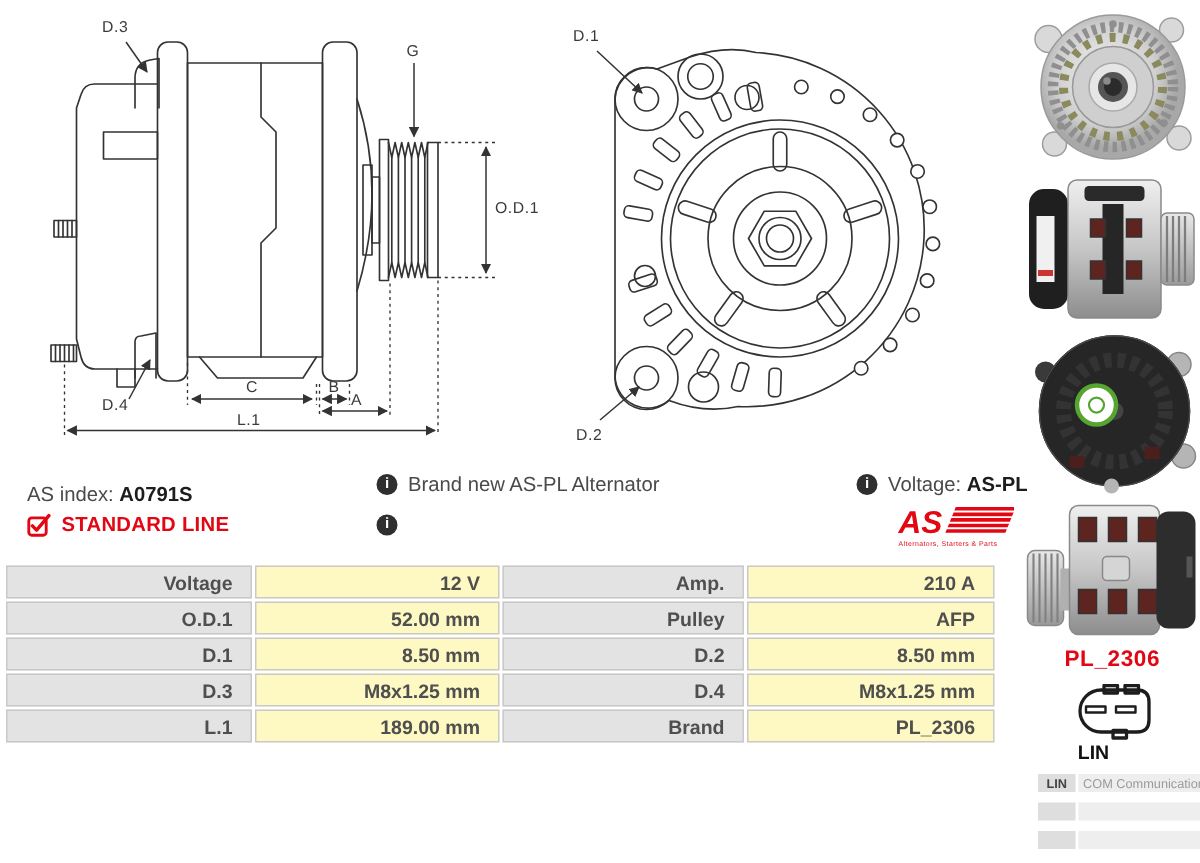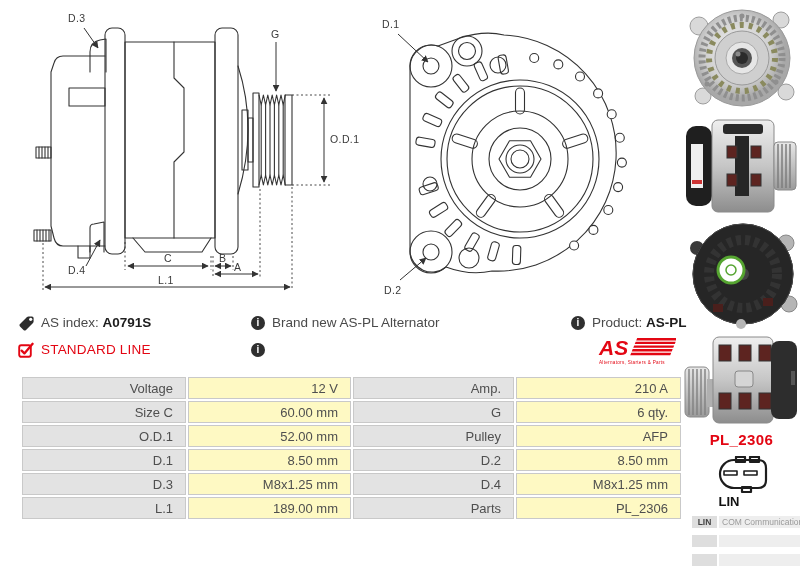--- a/index.html
+++ b/index.html
@@ -5,24 +5,24 @@
   html,body{margin:0;padding:0;}
   body{width:800px;height:575px;background:#fff;font-family:"Liberation Sans",sans-serif;position:relative;overflow:hidden;color:#4a4a4a;}
   .abs{position:absolute;}
   
   #diagram-side{left:6px;top:6px;width:352px;height:298px;}
   #diagram-front{left:362px;top:4px;width:296px;height:300px;}
   .dim-label{position:absolute;font-size:10.5px;color:#3a3a3a;letter-spacing:.4px;white-space:nowrap;}
   
   .info-item{position:absolute;height:18px;line-height:18px;font-size:13.5px;color:#4a4a4a;white-space:nowrap;display:flex;align-items:center;gap:7px;}
   .info-item b{color:#1d1d1d;}
-  .red-line{color:#e30613;font-weight:normal;letter-spacing:.2px;}
+  .red-line{color:#e30613;font-weight:bold;letter-spacing:.2px;}
   .info-dot{display:inline-block;width:14px;height:14px;border-radius:50%;background:#2f2f2f;color:#fff;font-size:10px;font-weight:bold;text-align:center;line-height:14px;flex:0 0 auto;}
   
-  #spec-table{position:absolute;left:20px;top:375px;border-collapse:separate;border-spacing:2px;table-layout:fixed;}
+  #spec-table{position:absolute;left:2px;top:375px;border-collapse:separate;border-spacing:2px;table-layout:fixed;font-weight:bold;}
   #spec-table td{height:22px;font-size:13px;color:#4f4f4f;text-align:right;padding:0 12px 0 4px;border:1px solid #c9c9c9;box-sizing:border-box;overflow:hidden;white-space:nowrap;}
   #spec-table td.lbl{background:#e3e3e3;}
   #spec-table td.val{background:#fef9c3;}
   
   .photo{position:absolute;left:683px;width:117px;}
   #plug-code{left:683px;top:431px;width:117px;text-align:center;font-size:15px;font-weight:bold;color:#e30613;letter-spacing:.4px;}
   #plug-draw{left:712px;top:456px;width:60px;height:38px;}
   #plug-name{left:712px;top:494px;width:34px;text-align:center;font-size:13px;font-weight:bold;color:#111;}
   #comm-table{left:692px;top:516px;width:108px;}
   .comm-row{display:flex;gap:2px;margin-bottom:7px;height:12px;}
@@ -163,21 +163,21 @@
     </g>
     <g stroke="#333" stroke-width="1" fill="none">
       <line x1="36" y1="30" x2="66" y2="58" marker-end="url(#ar)"></line>
       <line x1="38" y1="276" x2="64" y2="254" marker-end="url(#ar)"></line>
     </g>
   </svg>
   <span class="dim-label" style="left:20px;top:14px;">D.1</span>
   <span class="dim-label" style="left:22px;top:280px;">D.2</span>
 </div>
 
-<div class="info-item" style="left:18px;top:314px;">
+<div class="info-item" style="left:18px;top:314px;flex-direction:column;">
   <svg width="16" height="16" viewBox="0 0 16 16">
     <path d="M2,9 L9,2 Q9.7,1.4 10.5,1.4 L14,1.4 A1.6,1.6 0 0 1 15.6,3 L15.6,6.5 Q15.6,7.3 15,7.9 L8,14.9 A1.8,1.8 0 0 1 5.5,14.9 L2,11.4 A1.8,1.8 0 0 1 2,9 Z" fill="#2d2d2d"></path>
     <circle cx="12.7" cy="4.3" r="1.6" fill="#fff"></circle>
   </svg>
   <span><span>AS index:</span>&nbsp;<b>A0791S</b></span>
 </div>
 
 <div class="info-item" style="left:18px;top:341px;">
   <svg width="16" height="16" viewBox="0 0 16 16">
     <rect x="1.2" y="3.2" width="11.6" height="11.6" rx="2" fill="none" stroke="#e30613" stroke-width="1.9"></rect>
@@ -190,21 +190,21 @@
   <span class="info-dot">i</span>
   <span>Brand new AS-PL Alternator</span>
 </div>
 
 <div class="info-item" style="left:251px;top:341px;">
   <span class="info-dot">i</span>
 </div>
 
 <div class="info-item" style="left:571px;top:314px;">
   <span class="info-dot">i</span>
-  <span><span>Product:</span>&nbsp;<b>AS-PL</b></span>
+  <span><span>Voltage:</span>&nbsp;<b>AS-PL</b></span>
 </div>
 
 <div class="abs" style="left:598px;top:336px;width:78px;height:30px;">
   <svg width="78" height="30" viewBox="0 0 78 30">
     <g transform="skewX(-22)" fill="#e30613">
       <rect x="40" y="2" width="40" height="2.4"></rect>
       <rect x="40" y="5.7" width="40" height="2.4"></rect>
       <rect x="40" y="9.4" width="40" height="2.4"></rect>
       <rect x="40" y="13.1" width="40" height="2.4"></rect>
       <rect x="40" y="16.8" width="40" height="2.4"></rect>
@@ -222,47 +222,41 @@
       <col style="width:165px">
     </colgroup>
   <tbody>
     <tr>
         <td class="lbl">Voltage</td>
         <td class="val">12 V</td>
         <td class="lbl">Amp.</td>
         <td class="val">210 A</td>
       </tr>
     <tr>
-        <td class="lbl">Size C</td>
-        <td class="val">60.00 mm</td>
-        <td class="lbl">G</td>
-        <td class="val">6 qty.</td>
-      </tr>
-    <tr>
         <td class="lbl">O.D.1</td>
         <td class="val">52.00 mm</td>
         <td class="lbl">Pulley</td>
         <td class="val">AFP</td>
       </tr>
     <tr>
         <td class="lbl">D.1</td>
         <td class="val">8.50 mm</td>
         <td class="lbl">D.2</td>
         <td class="val">8.50 mm</td>
       </tr>
     <tr>
         <td class="lbl">D.3</td>
         <td class="val">M8x1.25 mm</td>
         <td class="lbl">D.4</td>
         <td class="val">M8x1.25 mm</td>
       </tr>
     <tr>
         <td class="lbl">L.1</td>
         <td class="val">189.00 mm</td>
-        <td class="lbl">Parts</td>
+        <td class="lbl">Brand</td>
         <td class="val">PL_2306</td>
       </tr>
   </tbody>
 </table>
 
 <div class="photo" style="top:4px;height:108px;">
   <svg width="117" height="108" viewBox="0 0 117 108">
     <defs>
       <radialGradient id="pm1" cx="45%" cy="42%">
           <stop offset="0%" stop-color="#f4f4f4"></stop>

